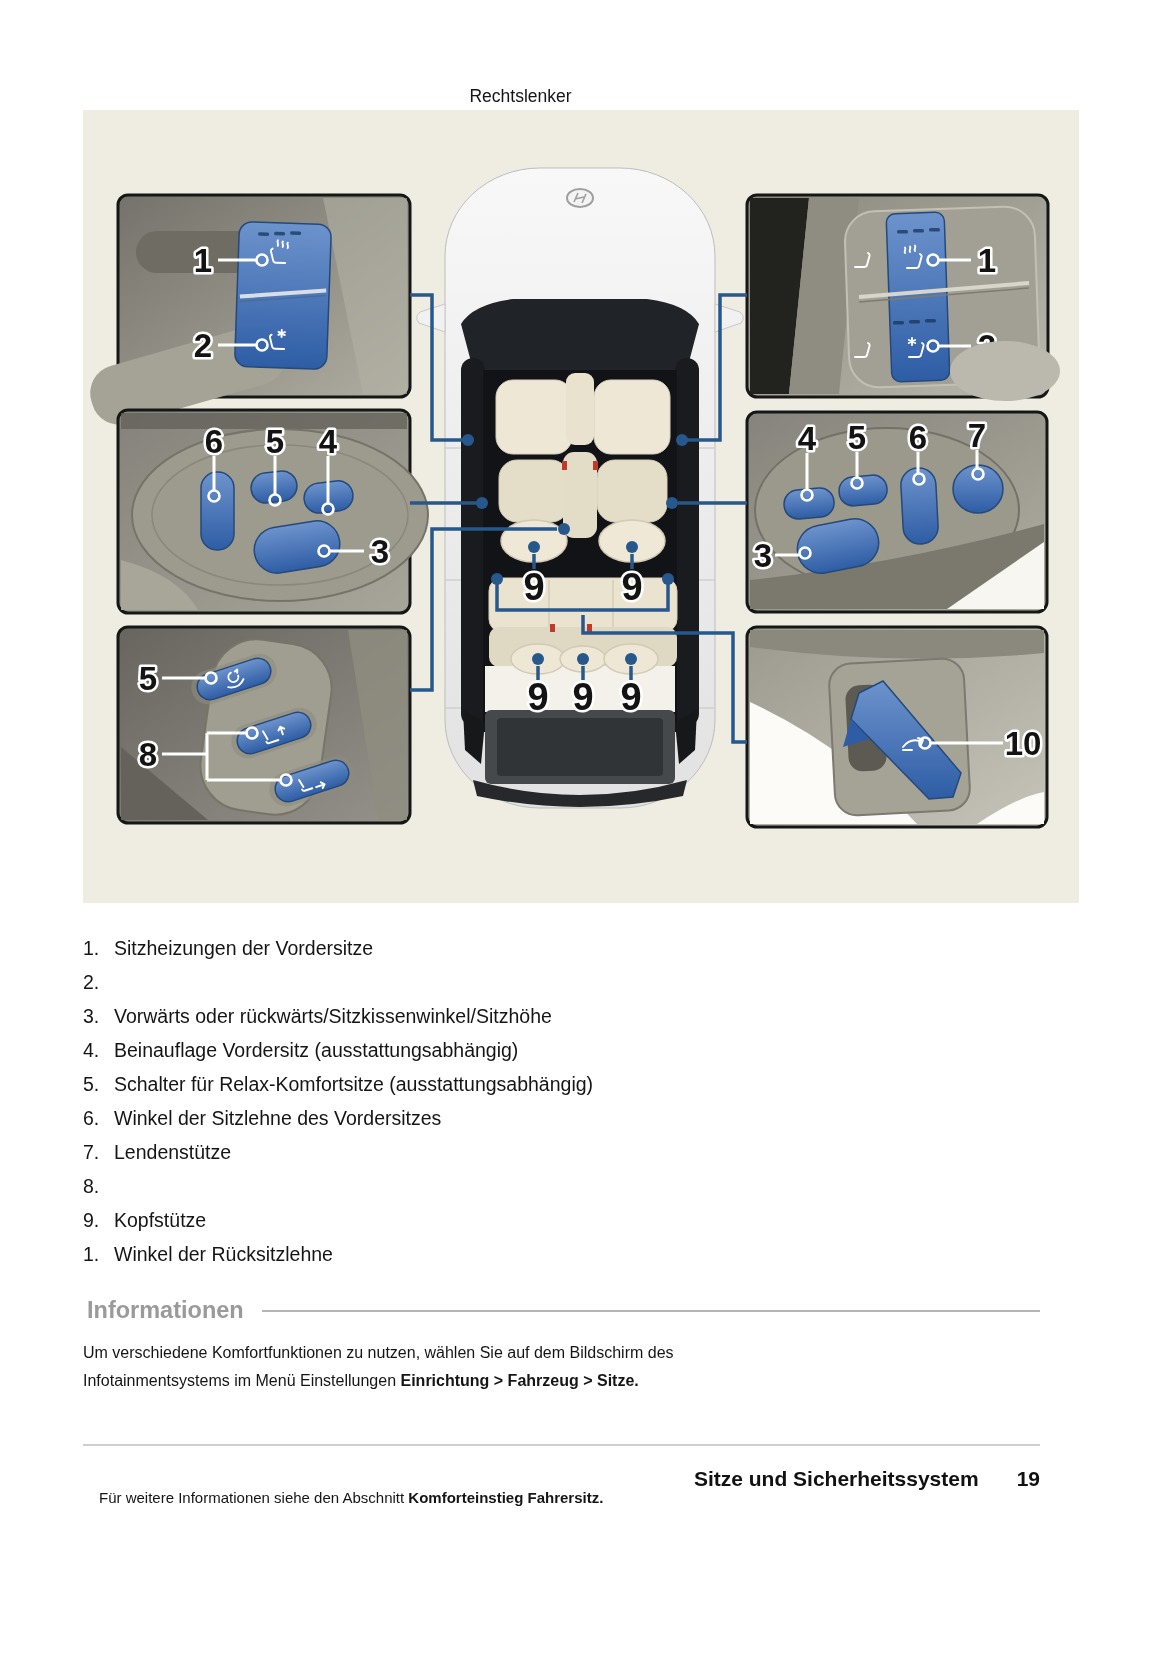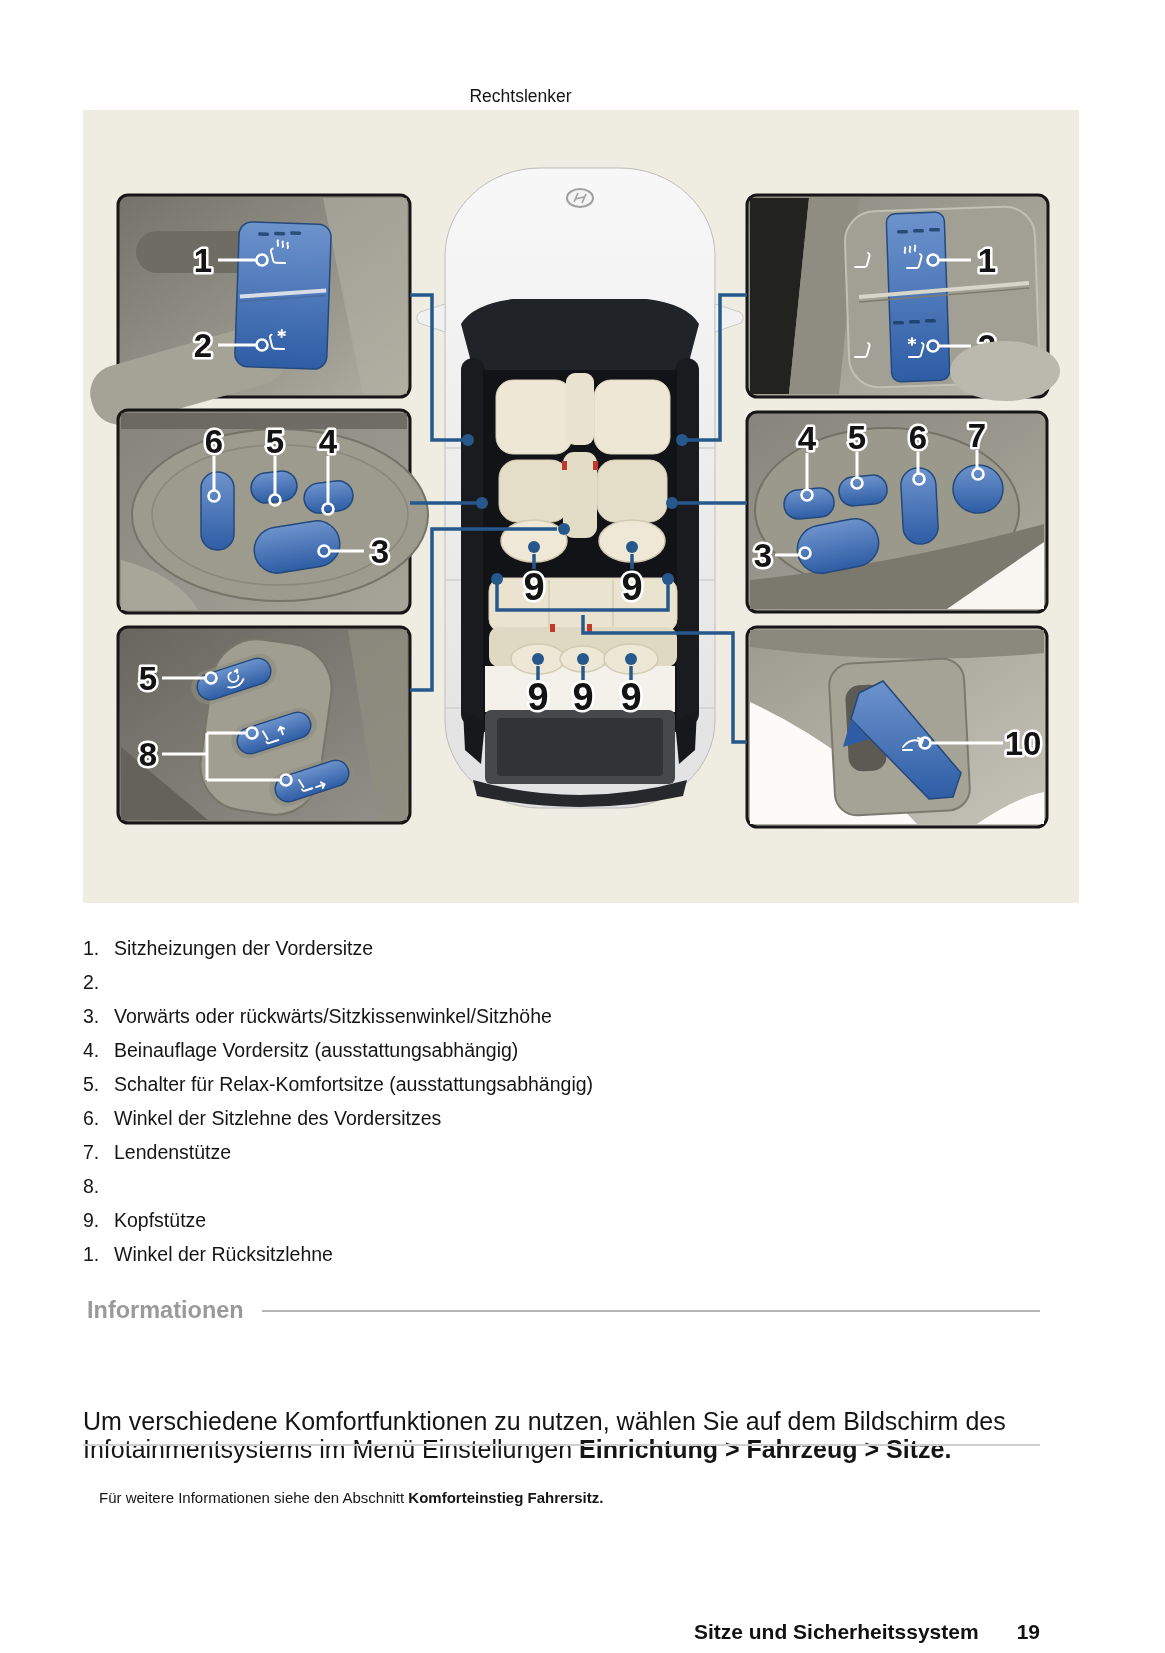--- a/index.html
+++ b/index.html
@@ -24,27 +24,27 @@
   .btn{stroke:#24497c;stroke-width:1.5;}
   
   .legend{position:absolute;left:83px;top:931px;width:950px;font-size:19.5px;}
   .li{display:flex;align-items:center;height:34px;}
   .li .n{width:31px;flex:none;}
   
   .info-row{position:absolute;left:83px;top:1293px;width:957px;display:flex;
             align-items:center;gap:14px;}
   .info-row h2{margin:4px;font-size:23.5px;font-weight:700;color:#9a9a9a;}
   .rule{flex:1;height:0;border-top:2px solid #b5b5b5;}
-  .p1{position:absolute;left:83px;top:1407px;width:940px;margin:0;
-      font-size:25px;line-height:28px;}
+  .p1{position:absolute;left:83px;top:1339px;width:940px;margin:0;
+      font-size:16px;line-height:28px;}
   .p2{position:absolute;left:83px;top:1468px;width:940px;margin:16px;
       font-size:15px;line-height:28px;}
   .divider{position:absolute;left:83px;top:1444px;width:957px;height:0;
            border-top:2px solid #cfcfcf;}
-  .footer{position:absolute;left:83px;top:1620px;width:957px;text-align:right;
+  .footer{position:absolute;left:83px;top:1467px;width:957px;text-align:right;
           font-size:21px;font-weight:700;color:#111;}
   .footer .pg{margin-left:38px;}
 </style>
 </head>
 <body>
 
 <div class="header">Rechtslenker</div>
 
 <div class="figure">
 <svg width="996" height="793" viewBox="0 0 996 793" xmlns="http://www.w3.org/2000/svg">

